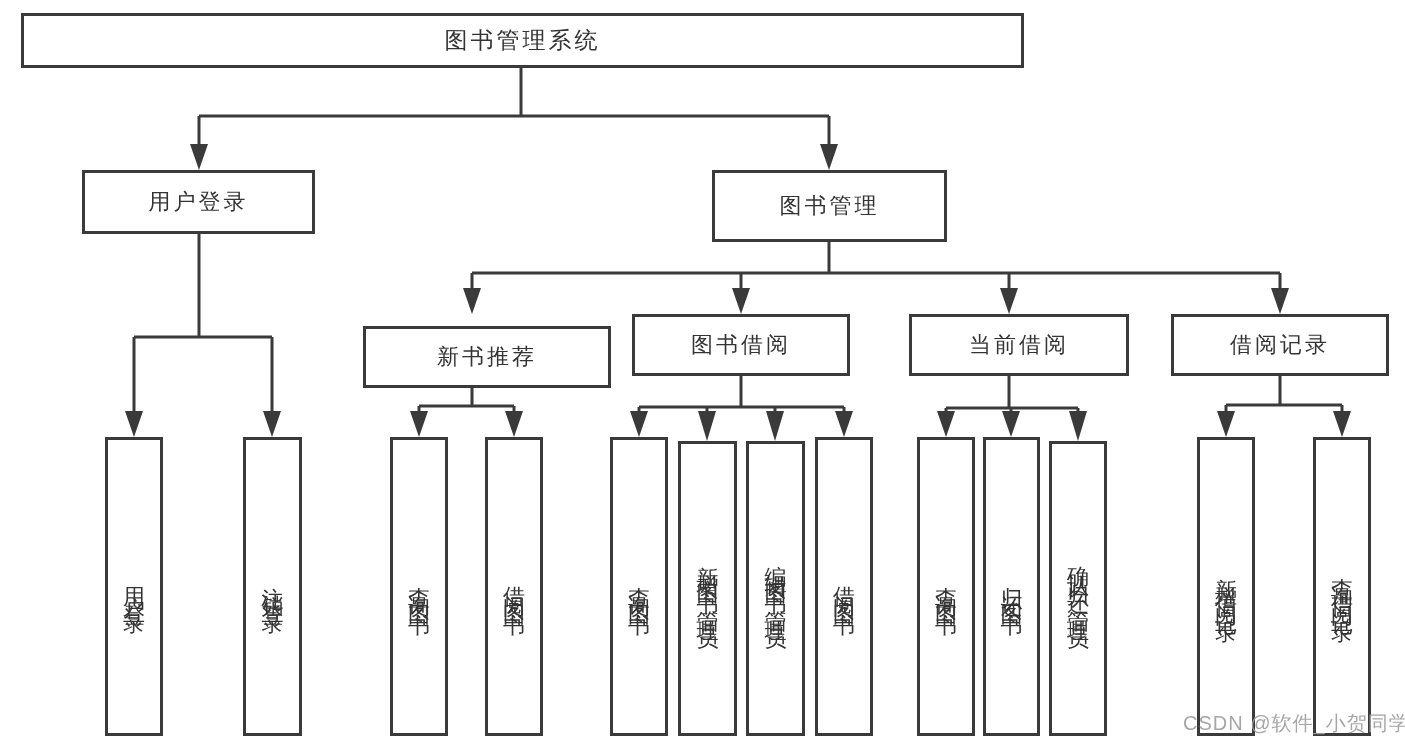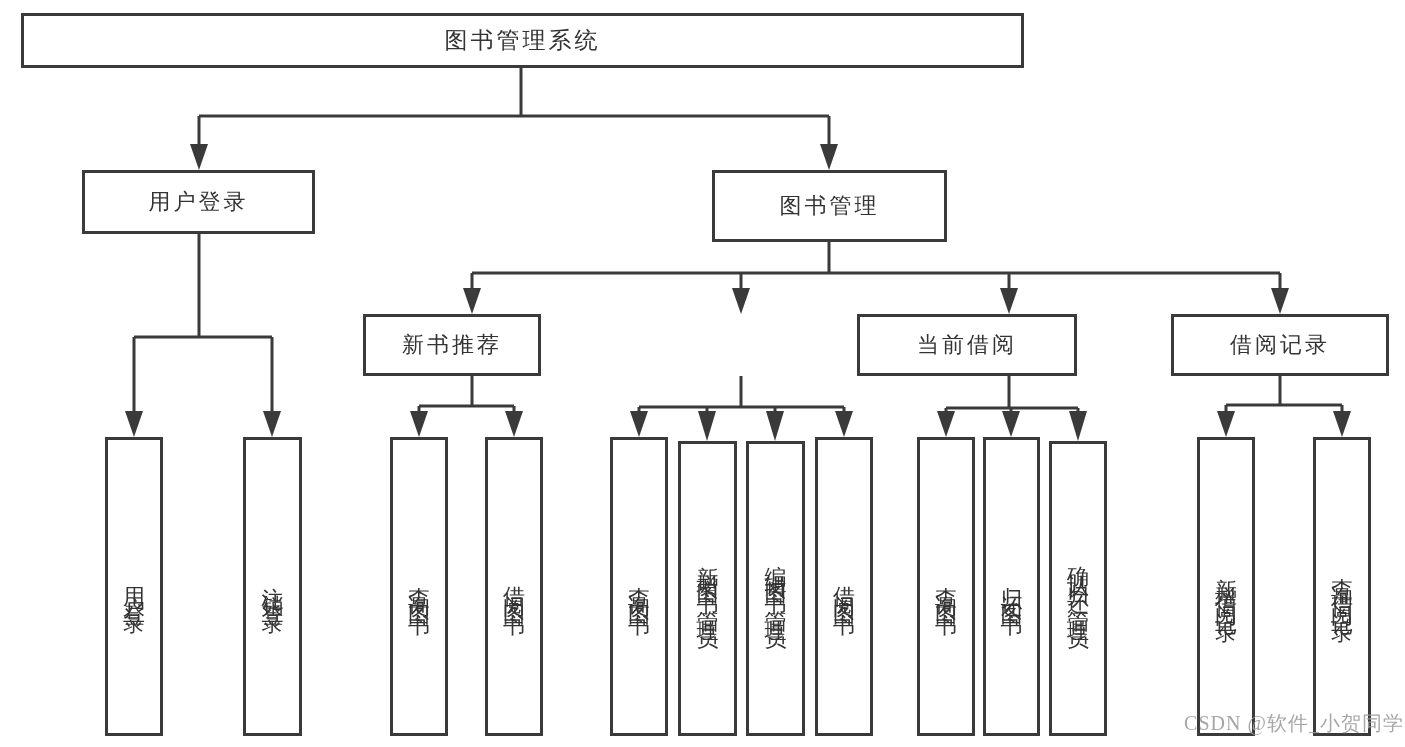--- a/index.html
+++ b/index.html
@@ -1,18 +1,18 @@
 <!DOCTYPE html>
 <html><head>
 <meta charset="utf-8">
 <style>
   html,body{margin:0;padding:0;background:#fff;}
   .stage{
     position:relative;width:1405px;height:747px;background:#ffffff;overflow:hidden;
-    font-family:Liberation Serif, serif;
+    font-family:Liberation Sans, sans-serif;
   }
   svg.edges{position:absolute;left:0;top:0;pointer-events:none;}
   .node{
     position:absolute;box-sizing:border-box;background:#fff;border:3px solid #3a3a3a;
     display:flex;align-items:center;justify-content:center;color:#333;
   }
   .hbox{font-size:22px;letter-spacing:3px;white-space:nowrap;}
   .root{font-size:23px;}
   .vtext{
     writing-mode:vertical-rl;text-orientation:mixed;
@@ -65,24 +65,27 @@
     <span>图书管理系统</span>
   </div>
 
   <div class="node hbox" style="left:82px;top:170px;width:233px;height:64px">
     <span>用户登录</span>
   </div>
   <div class="node hbox" style="left:712px;top:170px;width:235px;height:72px">
     <span>图书管理</span>
   </div>
 
-  <div class="node hbox" style="left:363px;top:314px;width:178px;height:62px">
+  <div class="node hbox" style="left:363px;top:326px;width:248px;height:62px">
     <span>新书推荐</span>
   </div>
-  <div class="node hbox" style="left:857px;top:314px;width:220px;height:62px">
+  <div class="node hbox" style="left:632px;top:314px;width:218px;height:62px">
+    <span>图书借阅</span>
+  </div>
+  <div class="node hbox" style="left:909px;top:314px;width:220px;height:62px">
     <span>当前借阅</span>
   </div>
   <div class="node hbox" style="left:1171px;top:314px;width:218px;height:62px">
     <span>借阅记录</span>
   </div>
 
   <div class="node" style="left:105px;top:437px;width:58px;height:299px">
     <span class="vtext">用户登录</span>
   </div>
   <div class="node" style="left:243px;top:437px;width:59px;height:299px">

